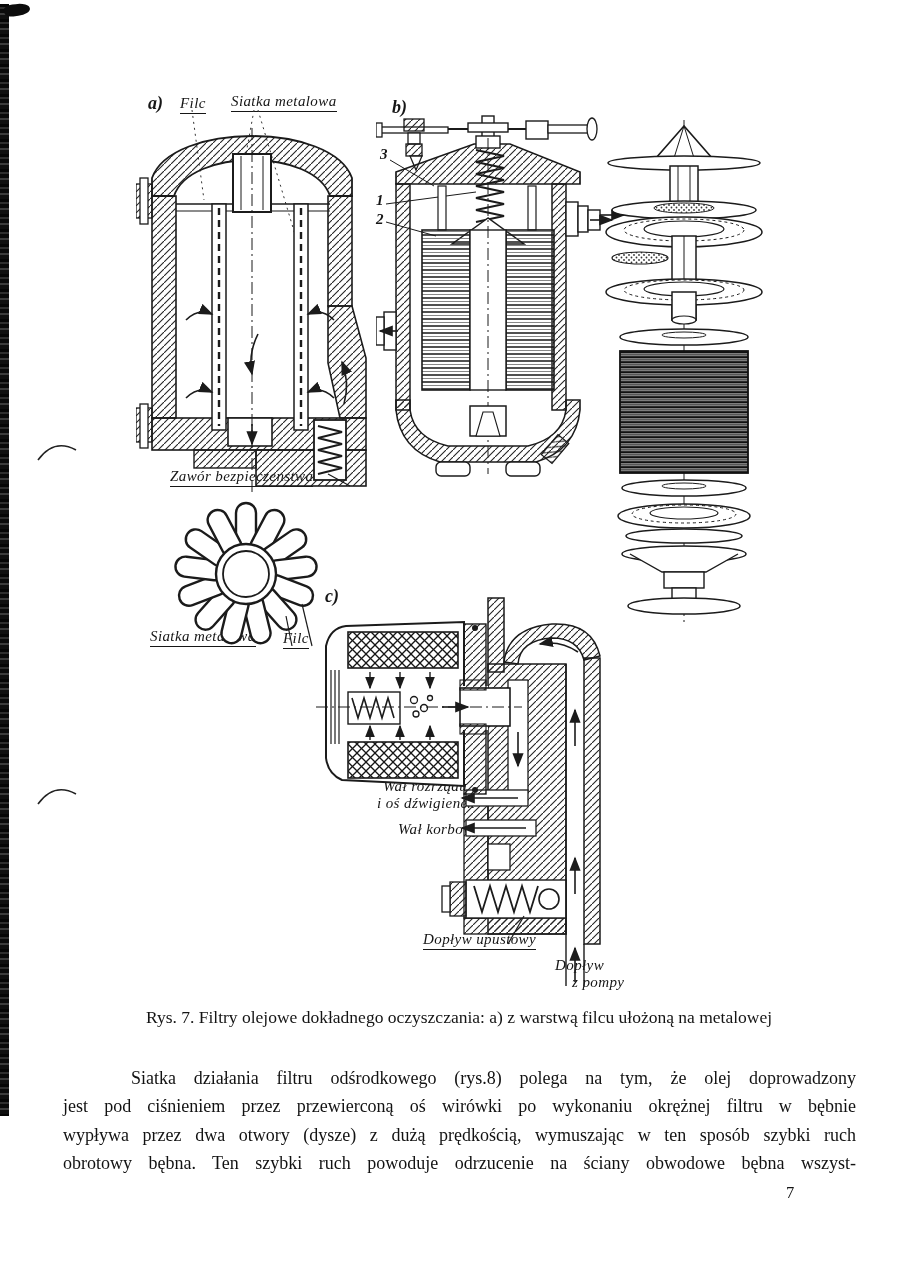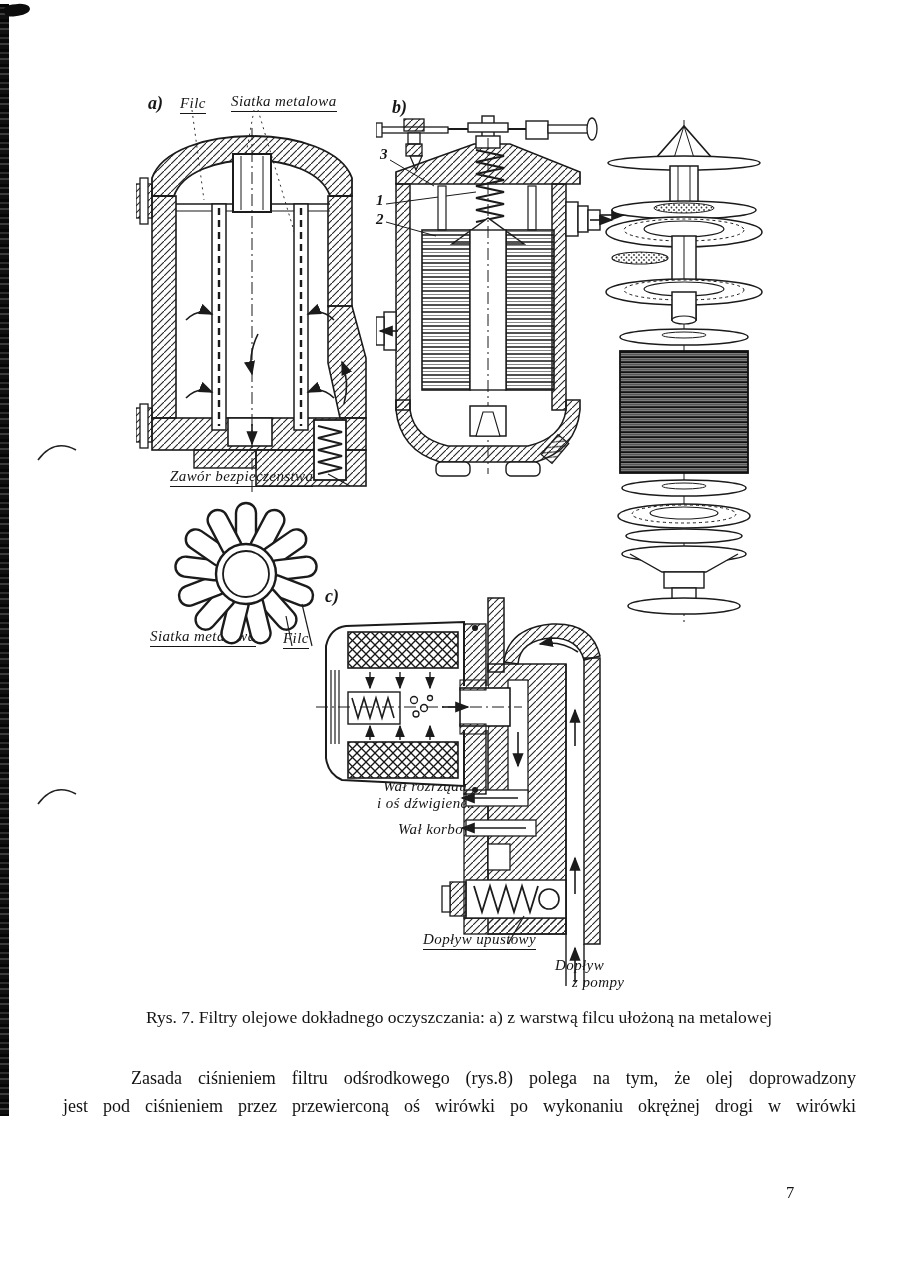--- a/index.html
+++ b/index.html
@@ -346,19 +346,21 @@
     <line x1="118" y1="158" x2="118" y2="144" stroke="#1b1b1b" stroke-width="1.4" marker-end="url(#ac)"></line>
 
     <line x1="206" y1="216" x2="150" y2="216" stroke="#1b1b1b" stroke-width="1.6" marker-end="url(#ac)"></line>
     <line x1="214" y1="246" x2="150" y2="246" stroke="#1b1b1b" stroke-width="1.6" marker-end="url(#ac)"></line>
     <path d="M196,362 L212,334" stroke="#1b1b1b" stroke-width="1.2" fill="none"></path>
   </svg>
 
   <div class="caption-line" style="top:1007px">Rys. 7. Filtry olejowe dokładnego oczyszczania: a) z warstwą filcu ułożoną na metalowej</div>
 
   <div class="bodytext" style="top:1068px">
-    <div class="bodyline indent">Zasada ciśnieniem filtru odśrodkowego (rys.8) polega na tym, że olej doprowadzony</div>
-    <div class="bodyline">jest pod ciśnieniem przez przewierconą oś wirówki po wykonaniu okrężnej drogi w wirówki</div>
+    <div class="bodyline indent">Siatka działania filtru odśrodkowego (rys.8) polega na tym, że olej doprowadzony</div>
+    <div class="bodyline">jest pod ciśnieniem przez przewierconą oś wirówki po wykonaniu okrężnej filtru w bębnie</div>
+    <div class="bodyline">wypływa przez dwa otwory (dysze) z dużą prędkością, wymuszając w ten sposób szybki ruch</div>
+    <div class="bodyline">obrotowy bębna. Ten szybki ruch powoduje odrzucenie na ściany obwodowe bębna wszyst-</div>
   </div>
 
   <div class="pagenum">7</div>
 
 </div>
 
 </body></html>

